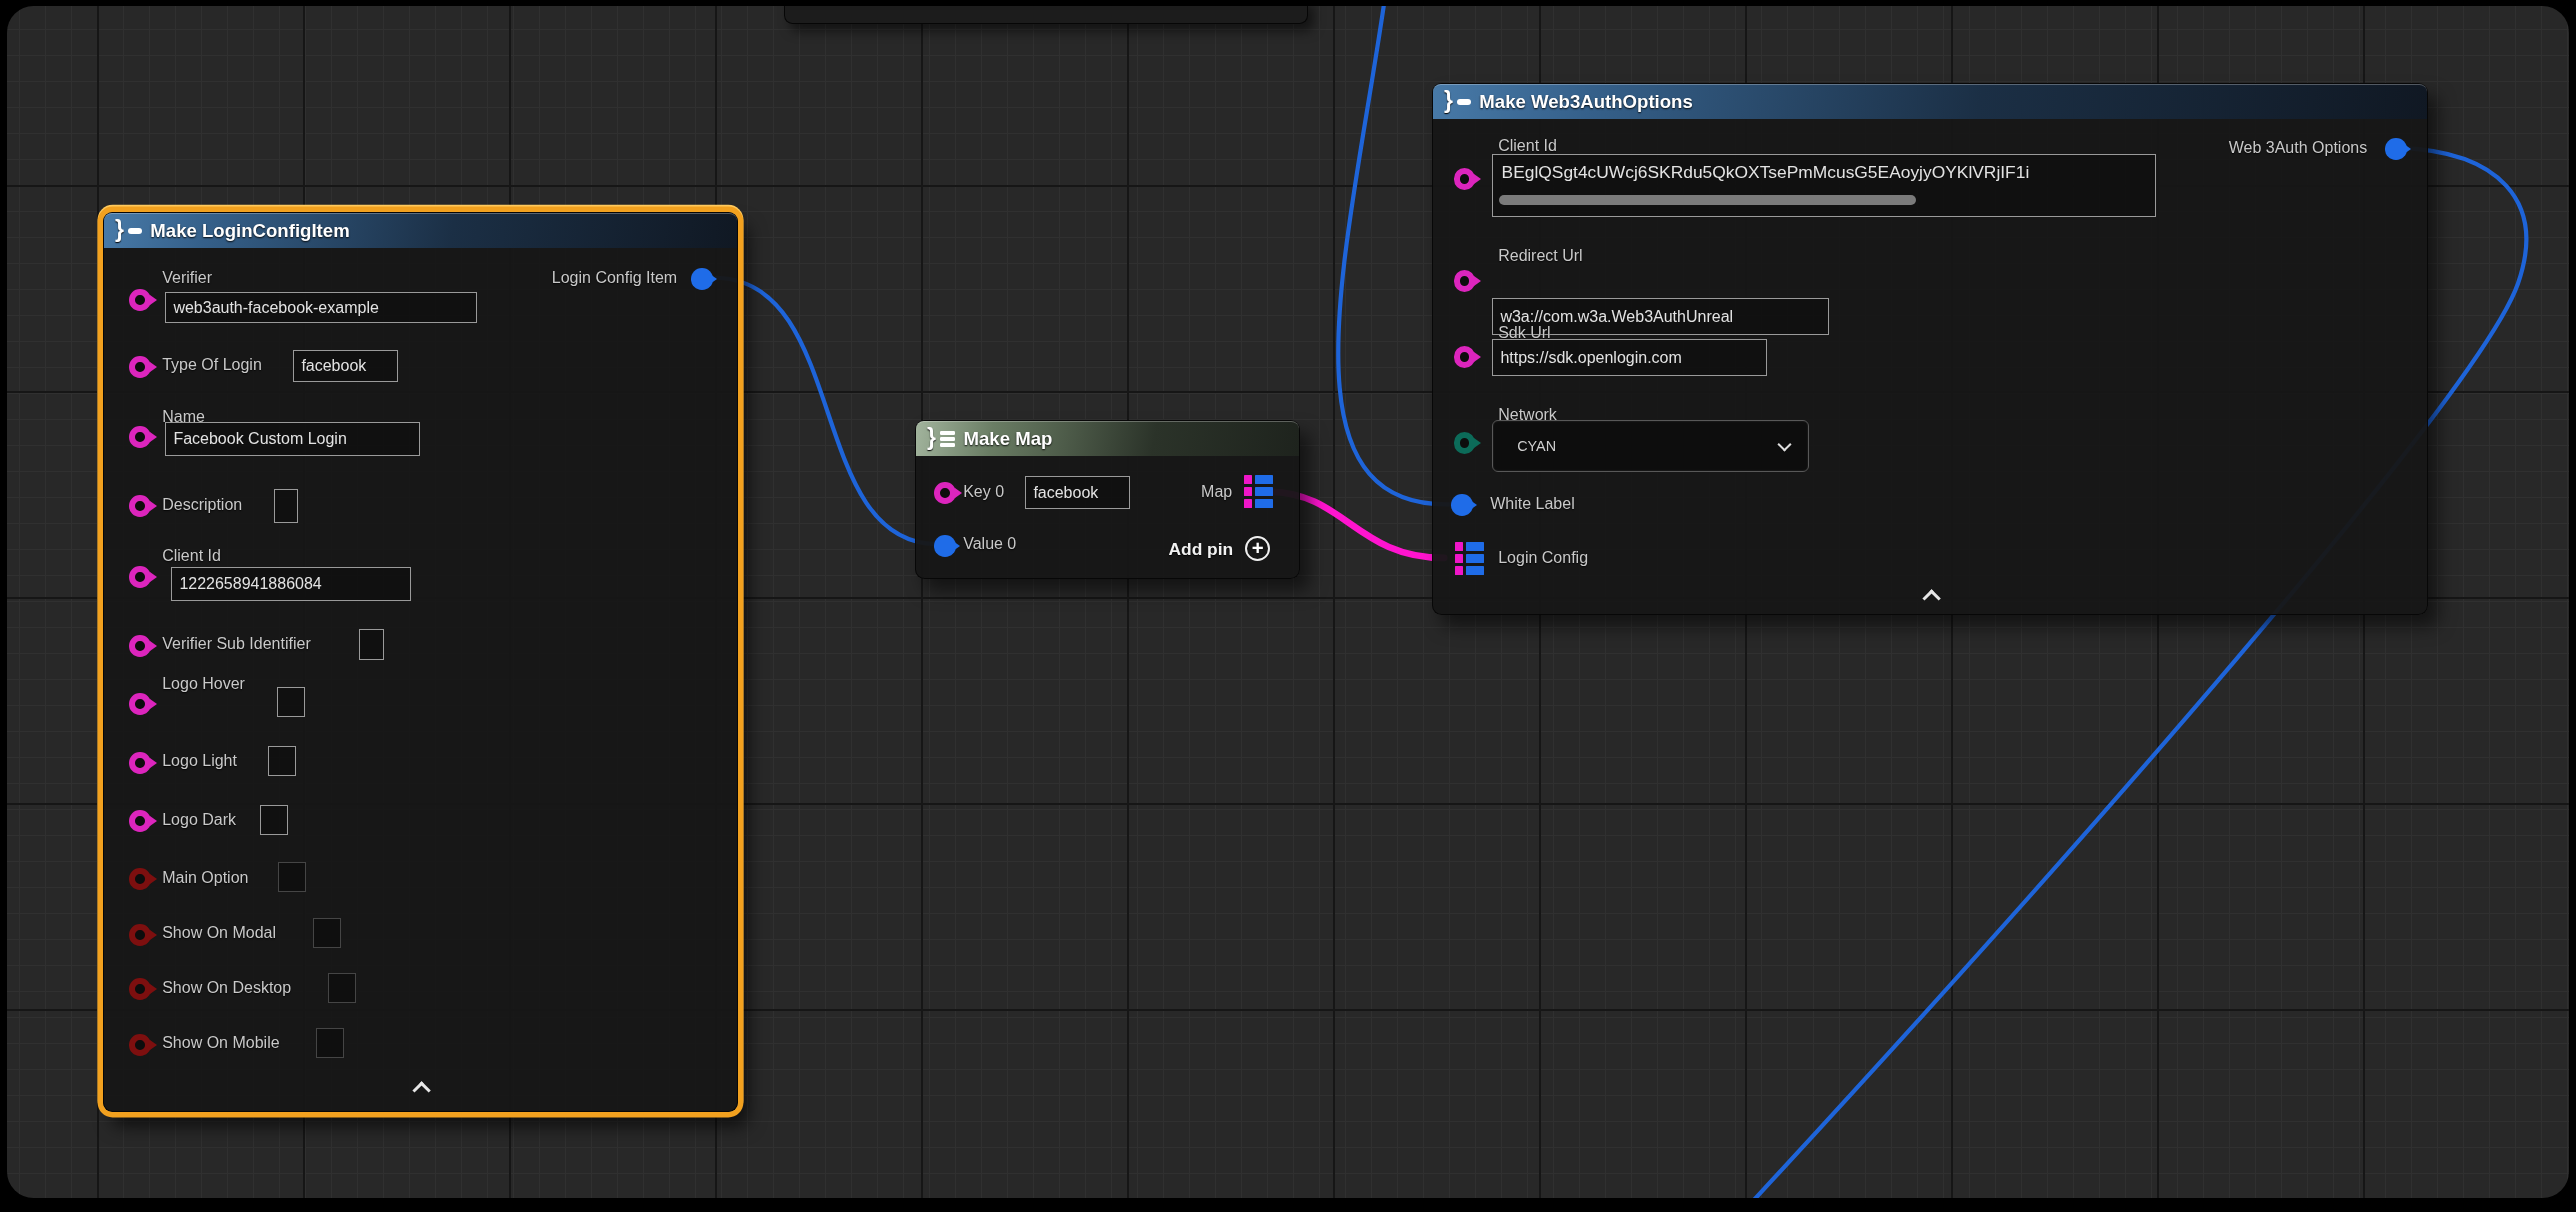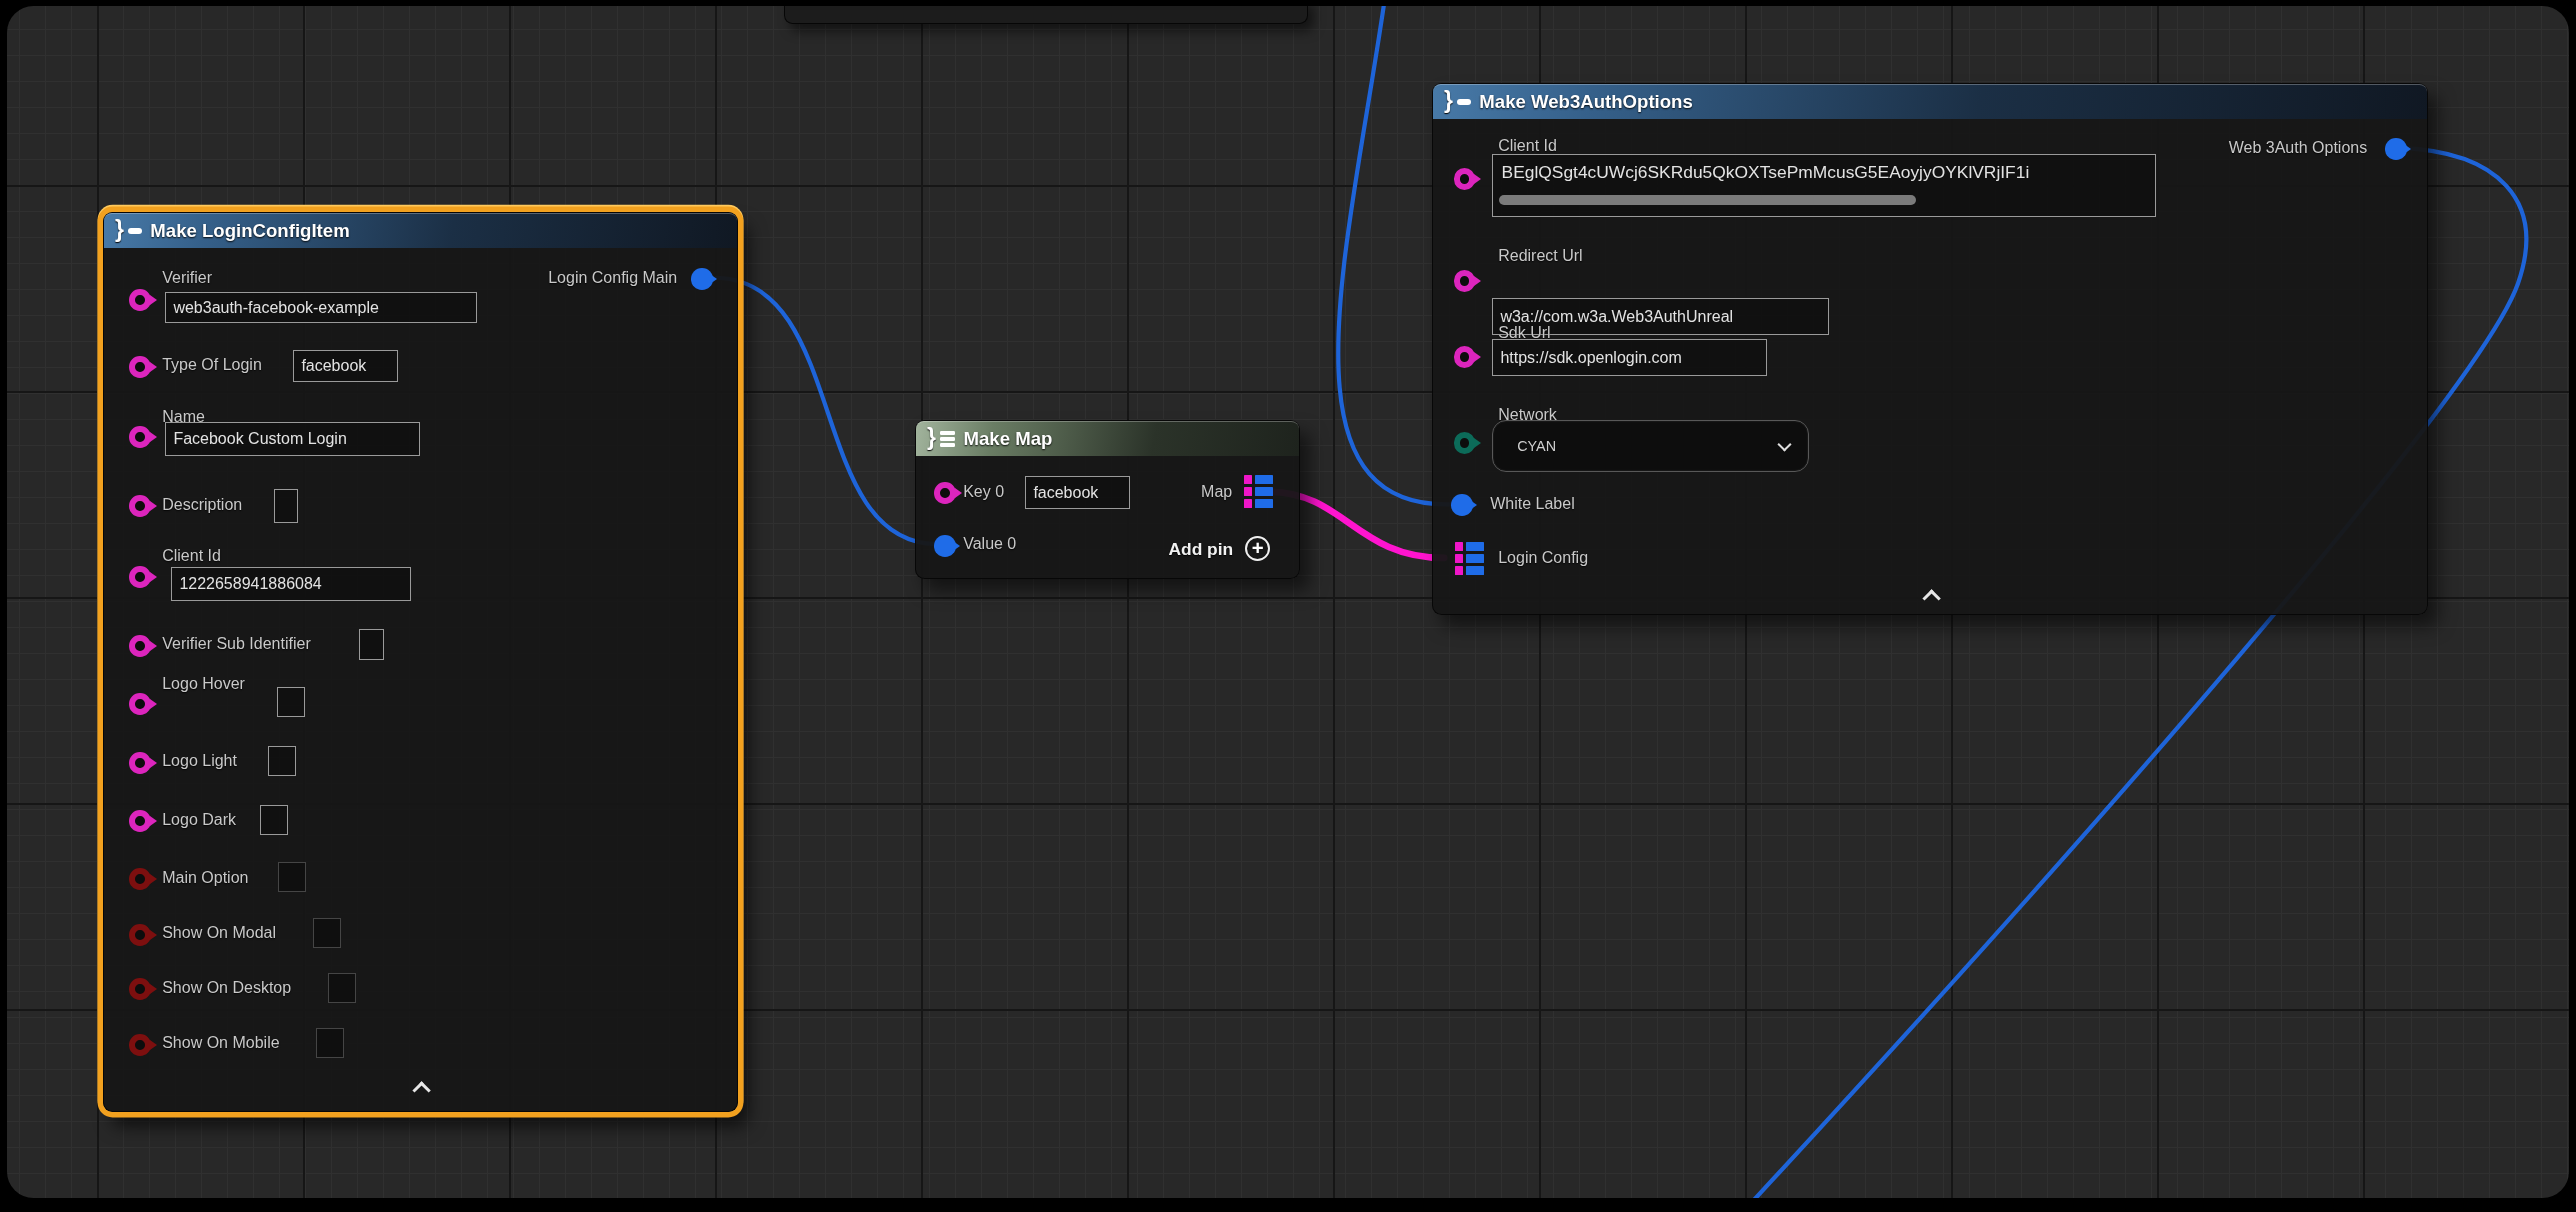--- a/index.html
+++ b/index.html
@@ -48,21 +48,21 @@
   .mappin i{display:block;border-radius:0.6px;}
   .mappin i.m{background:#ef16c8;} .mappin i.b{background:#1f6ce8;}
 
   
   .lbl{position:absolute;color:#c9c9c9;font-size:16px;white-space:nowrap;text-shadow:0 1.2px 1.2px rgba(0,0,0,.8);}
   .lbl.right{text-align:right;}
   .tbox{position:absolute;background:rgba(8,8,8,0.45);border:1.8px solid #9a9a9a;color:#e3e3e3;
     font-size:16px;display:flex;align-items:center;padding:0 7.2px;white-space:nowrap;overflow:hidden;}
   .tbox.empty{padding:0;}
   .cbox{position:absolute;background:rgba(14,14,14,0.9);border:1.8px solid #454545;}
-  .dropdown{position:absolute;background:#0d0d0d;border:1.2px solid #585858;border-radius:14px;
+  .dropdown{position:absolute;background:#0d0d0d;border:1.2px solid #585858;border-radius:6px;
     display:flex;align-items:center;justify-content:space-between;padding:0 20.4px 0 24px;
     color:#cfcfcf;font-size:14.4px;box-shadow:inset 0 0 0 1.2px rgba(255,255,255,0.04);}
   .chev-down{width:9.6px;height:9.6px;border-right:2.4px solid #dedede;border-bottom:2.4px solid #dedede;
     transform:rotate(45deg) translateY(-2.4px);}
   .collapse{position:absolute;width:13.2px;height:13.2px;border-left:3.6px solid #e6e6e6;border-top:3.6px solid #e6e6e6;
     transform:rotate(45deg);}
   .addpin{position:absolute;color:#f2f2f2;font-size:17.4px;font-weight:bold;text-shadow:0 1.2px 1.2px #000;white-space:nowrap;}
   .addpin-icon{position:absolute;width:25px;height:25px;border:2.4px solid #f0f0f0;border-radius:50%;
     color:#fff;display:flex;align-items:center;justify-content:center;font-size:20.4px;font-weight:bold;line-height:1;}
   .scrollbar{position:absolute;background:#7b7b7b;border-radius:5.4px;}
@@ -87,21 +87,21 @@
 
   <div class="node selected" style="left:96px;top:206px;width:635px;height:900px;">
     <div class="header blue">
       <span class="hicon">
           <span class="brace">}</span>
           <span class="pill"></span>
         </span>
       <span class="title">Make LoginConfigItem</span>
     </div>
 
-    <span class="lbl right" style="right:60px;top:56px;">Login Config Main</span>
+    <span class="lbl right" style="right:60px;top:56px;">Login Config Item</span>
     <span class="pin fill bl" style="left:587px;top:55px;"></span>
 
     <span class="pin ring pk" style="left:25px;top:76px;"></span>
     <span class="lbl" style="left:58px;top:56px;">Verifier</span>
     <div class="tbox" style="left:61px;top:79px;width:312px;height:31px;">web3auth-facebook-example</div>
 
     <span class="pin ring pk" style="left:25px;top:143px;"></span>
     <span class="lbl" style="left:58px;top:143px;">Type Of Login</span>
     <div class="tbox" style="left:189px;top:137px;width:105px;height:32px;">facebook</div>
 

